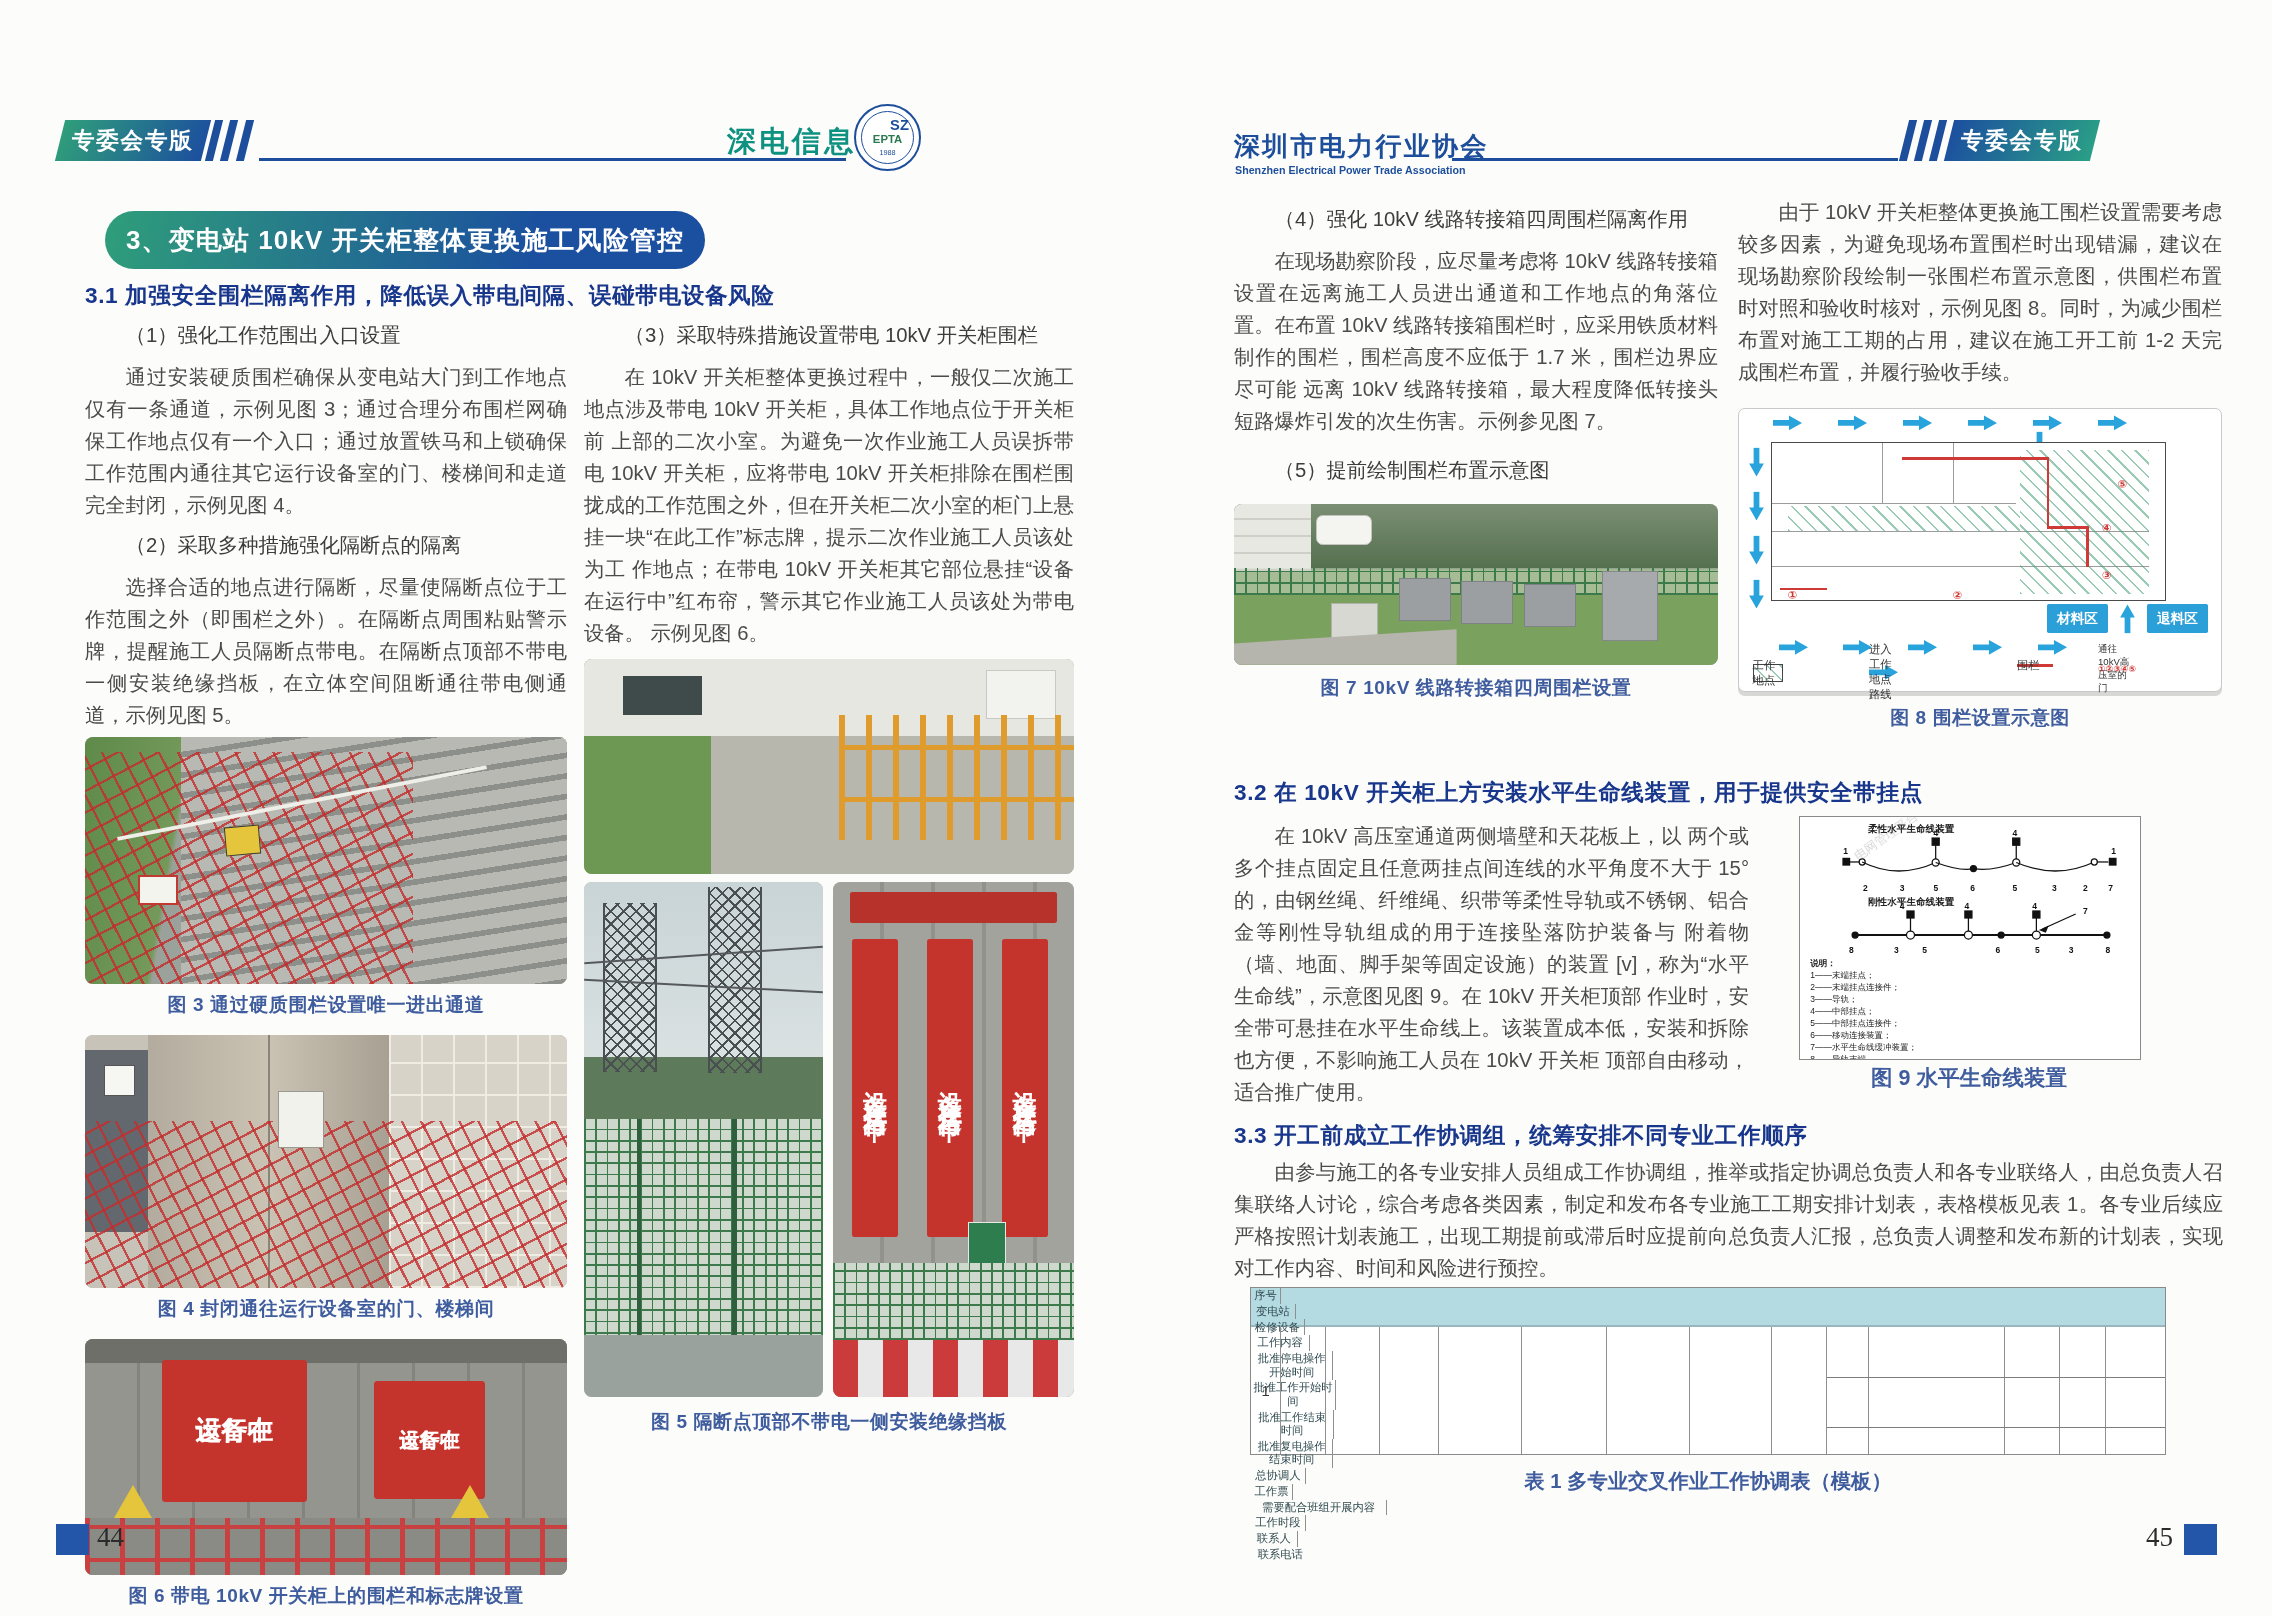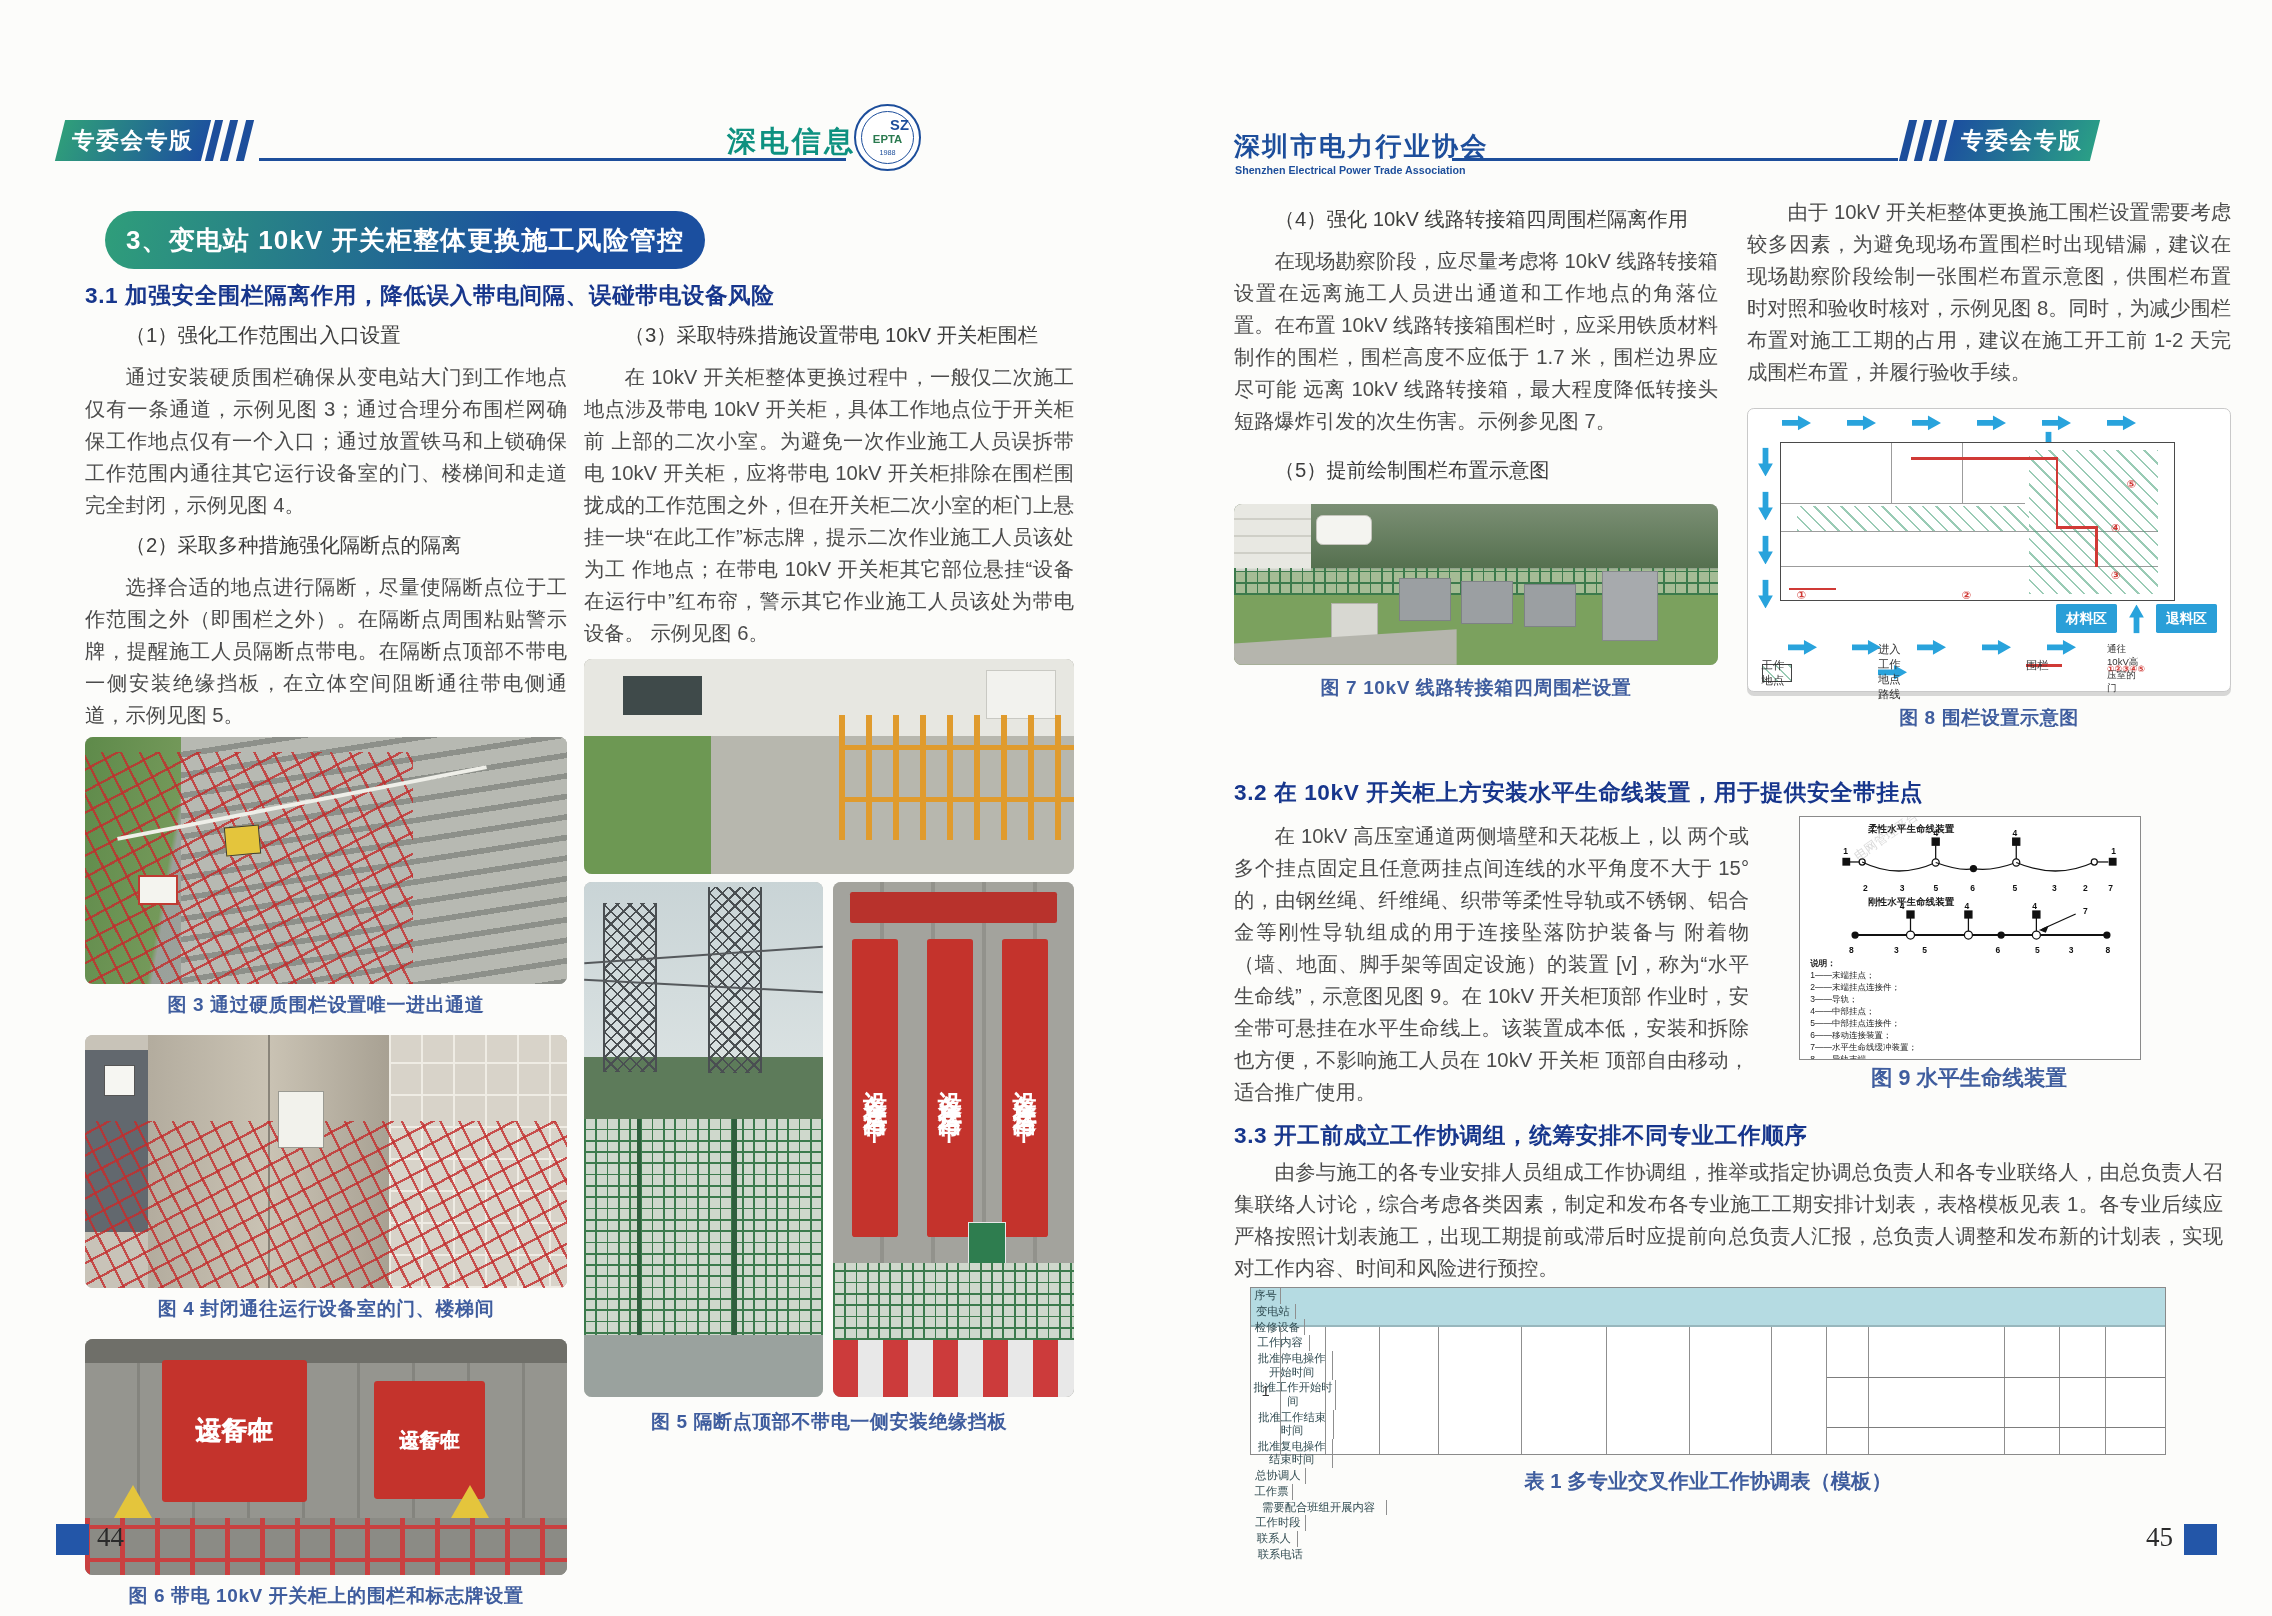--- a/index.html
+++ b/index.html
@@ -25,21 +25,21 @@
   
   .section-pill{position:absolute;left:105px;top:211px;width:600px;height:58px;border-radius:32px;
                 background:linear-gradient(100deg,#2f9e7a,#1b4f9f 72%);color:#fff;font-size:26px;font-weight:bold;
                 display:flex;align-items:center;justify-content:center;letter-spacing:1.1px;white-space:nowrap;}
   .h-blue{position:absolute;font-size:22.6px;font-weight:bold;color:#17368c;letter-spacing:0.6px;white-space:nowrap;}
   
   .col{position:absolute;display:flex;flex-direction:column;}
   #colL1{left:85px;top:316px;width:482px;}
   #colR1{left:584px;top:316px;width:490px;}
   #colL2{left:1234px;top:200px;width:484px;}
-  #colR2{left:1738px;top:196px;width:484px;margin-left:9px;}
+  #colR2{left:1738px;top:196px;width:484px;}
   .sub{font-size:20.3px;color:#3d3d3d;text-indent:2em;margin:4.5px 0 9px;}
   .para{font-size:20.3px;line-height:32px;text-align:justify;text-indent:2em;color:#4b4b4b;margin:3.4px 0 5.6px;}
   .figcap{font-size:19px;font-weight:bold;color:#3f5d9e;text-align:center;margin:8px 0 17px;letter-spacing:0.6px;}
   .note{font-size:18.6px;color:#4c6aa6;text-align:center;line-height:28px;margin:11.3px 3.4px 4.5px;}
   
   .photo{border-radius:8px;overflow:hidden;position:relative;background:#b9b9b2;flex:none;}
   .photo *{position:absolute;}
   .duo{display:flex;gap:10.2px;margin-top:8px;}
   .redbanner{background:#c4332c;border-radius:3.4px;display:flex;flex-direction:column;align-items:center;justify-content:center;
              color:#fff;font-weight:bold;text-align:center;}

